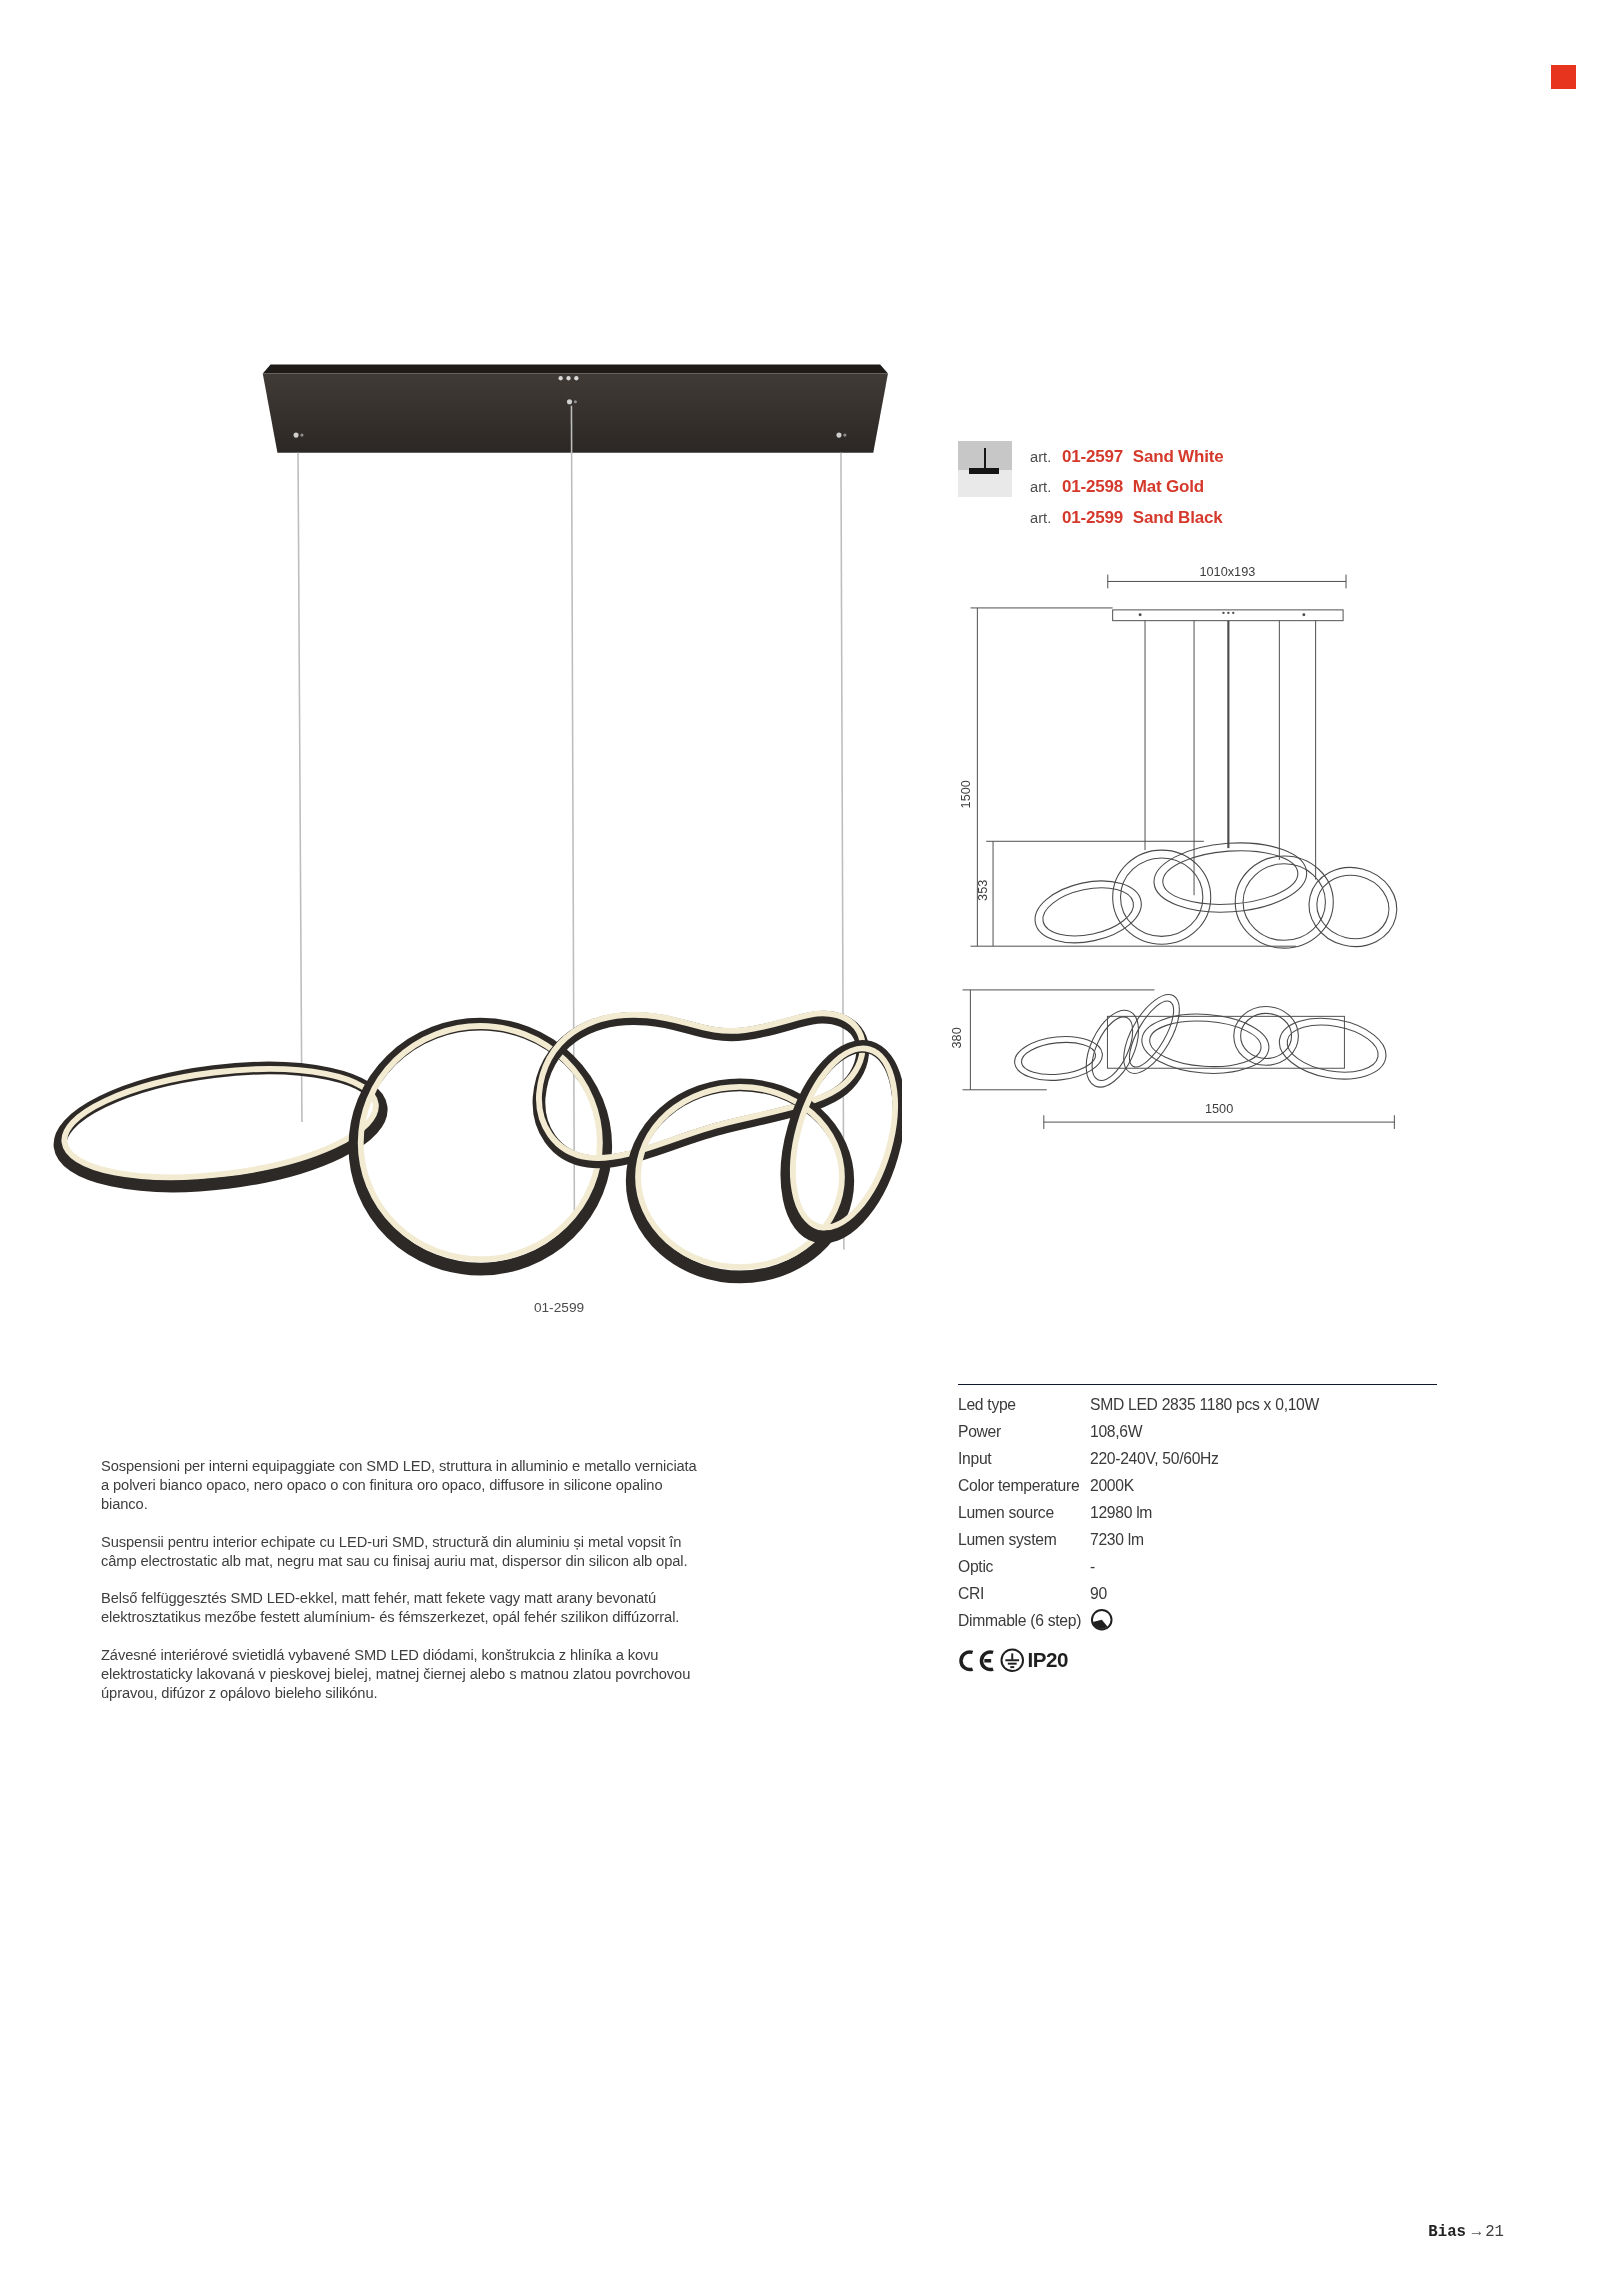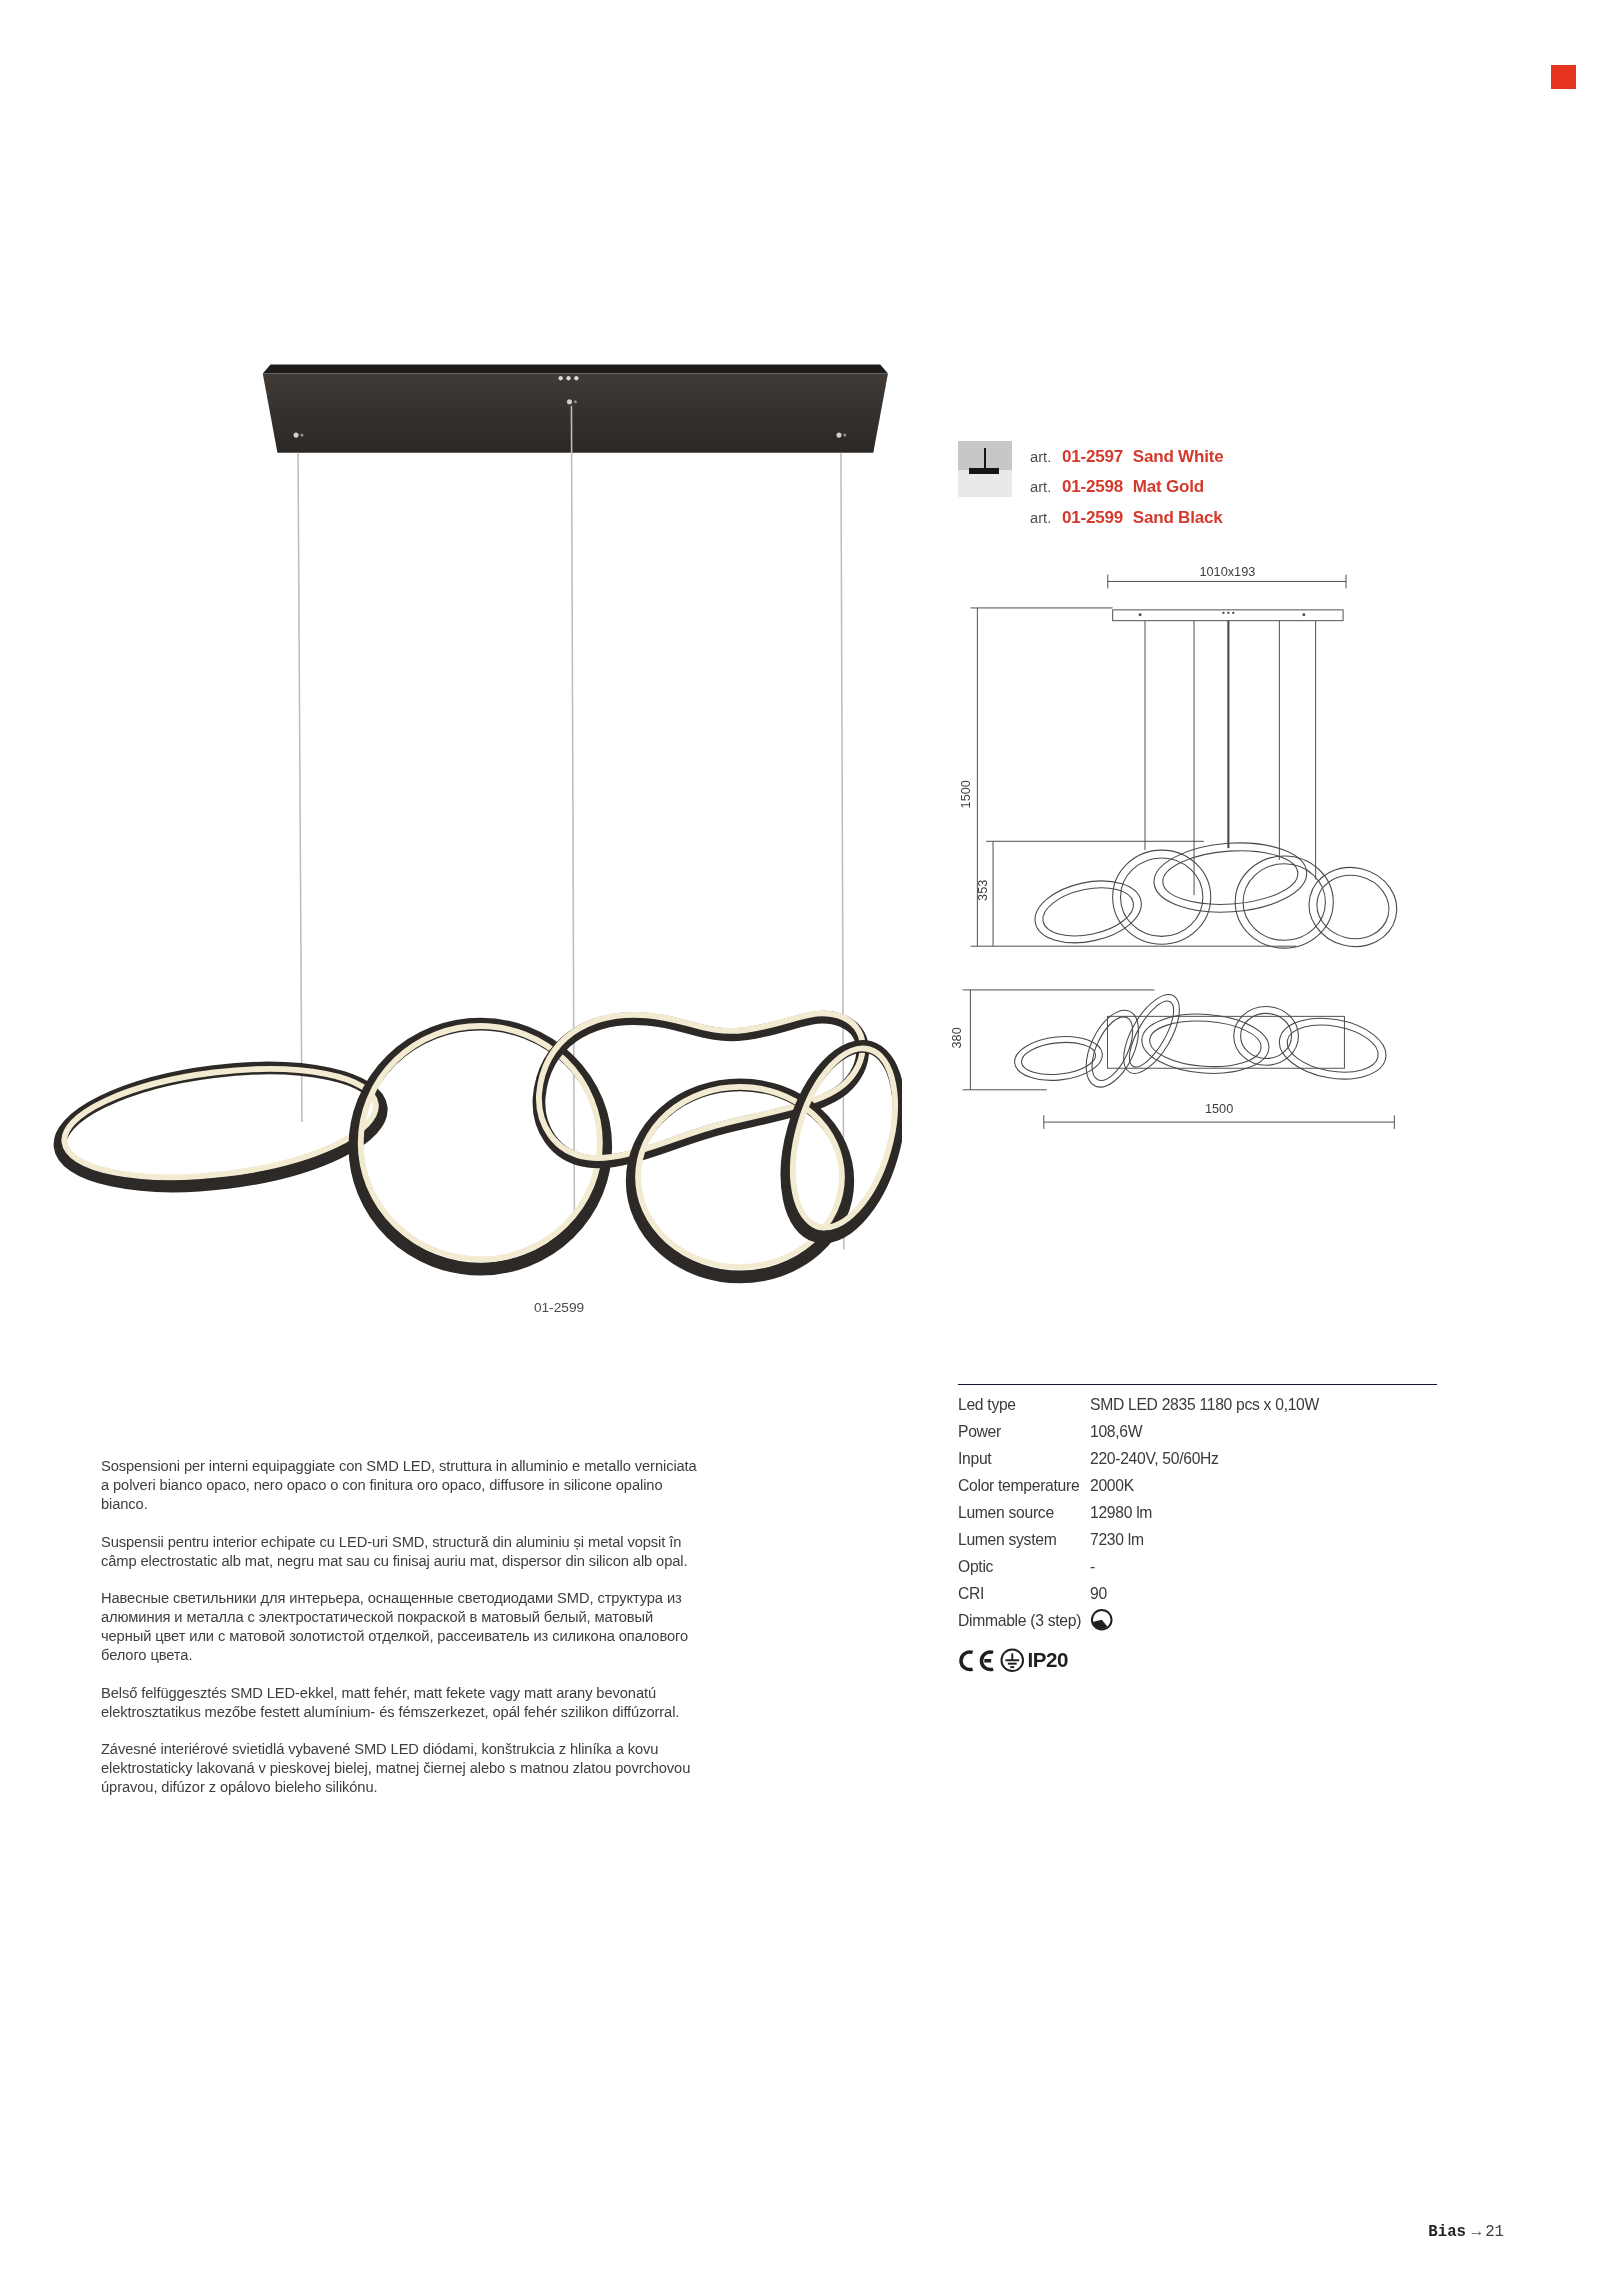--- a/index.html
+++ b/index.html
@@ -245,21 +245,21 @@
       </div>
     <div class="spec-row">
         <span class="lab">Optic</span>
         <span class="val">-</span>
       </div>
     <div class="spec-row">
         <span class="lab">CRI</span>
         <span class="val">90</span>
       </div>
     <div class="spec-row">
-      <span class="lab">Dimmable (3 step)</span>
+      <span class="lab">Dimmable (6 step)</span>
       <span class="val">
         <svg width="23.5" height="23.5" viewBox="0 0 24 24">
           <circle cx="12" cy="12" r="10" fill="none" stroke="#1f1f1f" stroke-width="2"></circle>
           <path d="M 12 12 L 3.5 8 A 9 9 0 0 0 12 21 Z" fill="#1f1f1f" transform="rotate(-40 12 12)"></path>
         </svg>
       </span>
     </div>
     <div class="certs">
       <svg width="39" height="23.5" viewBox="0 0 40 24">
         <g fill="none" stroke="#1f1f1f" stroke-width="3.6">
@@ -275,21 +275,20 @@
         <line x1="8" y1="16" x2="17" y2="16" stroke="#1f1f1f" stroke-width="2"></line>
         <line x1="10.5" y1="19.5" x2="14.5" y2="19.5" stroke="#1f1f1f" stroke-width="2"></line>
       </svg>
       <span class="ip-text">IP20</span>
     </div>
   </div>
 
   <div class="abs descriptions">
     <p>Sospensioni per interni equipaggiate con SMD LED, struttura in alluminio e metallo verniciata a polveri bianco opaco, nero opaco o con finitura oro opaco, diffusore in silicone opalino bianco.</p>
     <p>Suspensii pentru interior echipate cu LED-uri SMD, structură din aluminiu și metal vopsit în câmp electrostatic alb mat, negru mat sau cu finisaj auriu mat, dispersor din silicon alb opal.</p>
-    <p>Навесные светильники для интерьера, оснащенные светодиодами SMD, структура из алюминия и металла с электростатической покраской в матовый белый, матовый черный цвет или с матовой золотистой отделкой, рассеиватель из силикона опалового белого цвета.</p>
     <p>Belső felfüggesztés SMD LED-ekkel, matt fehér, matt fekete vagy matt arany bevonatú elektrosztatikus mezőbe festett alumínium- és fémszerkezet, opál fehér szilikon diffúzorral.</p>
     <p>Závesné interiérové svietidlá vybavené SMD LED diódami, konštrukcia z hliníka a kovu elektrostaticky lakovaná v pieskovej bielej, matnej čiernej alebo s matnou zlatou povrchovou úpravou, difúzor z opálovo bieleho silikónu.</p>
   </div>
 
   <div class="abs footer">
     <span class="prod">Bias</span><span class="arr">→</span><span class="pg">21</span>
   </div>
 
 </div>
 

